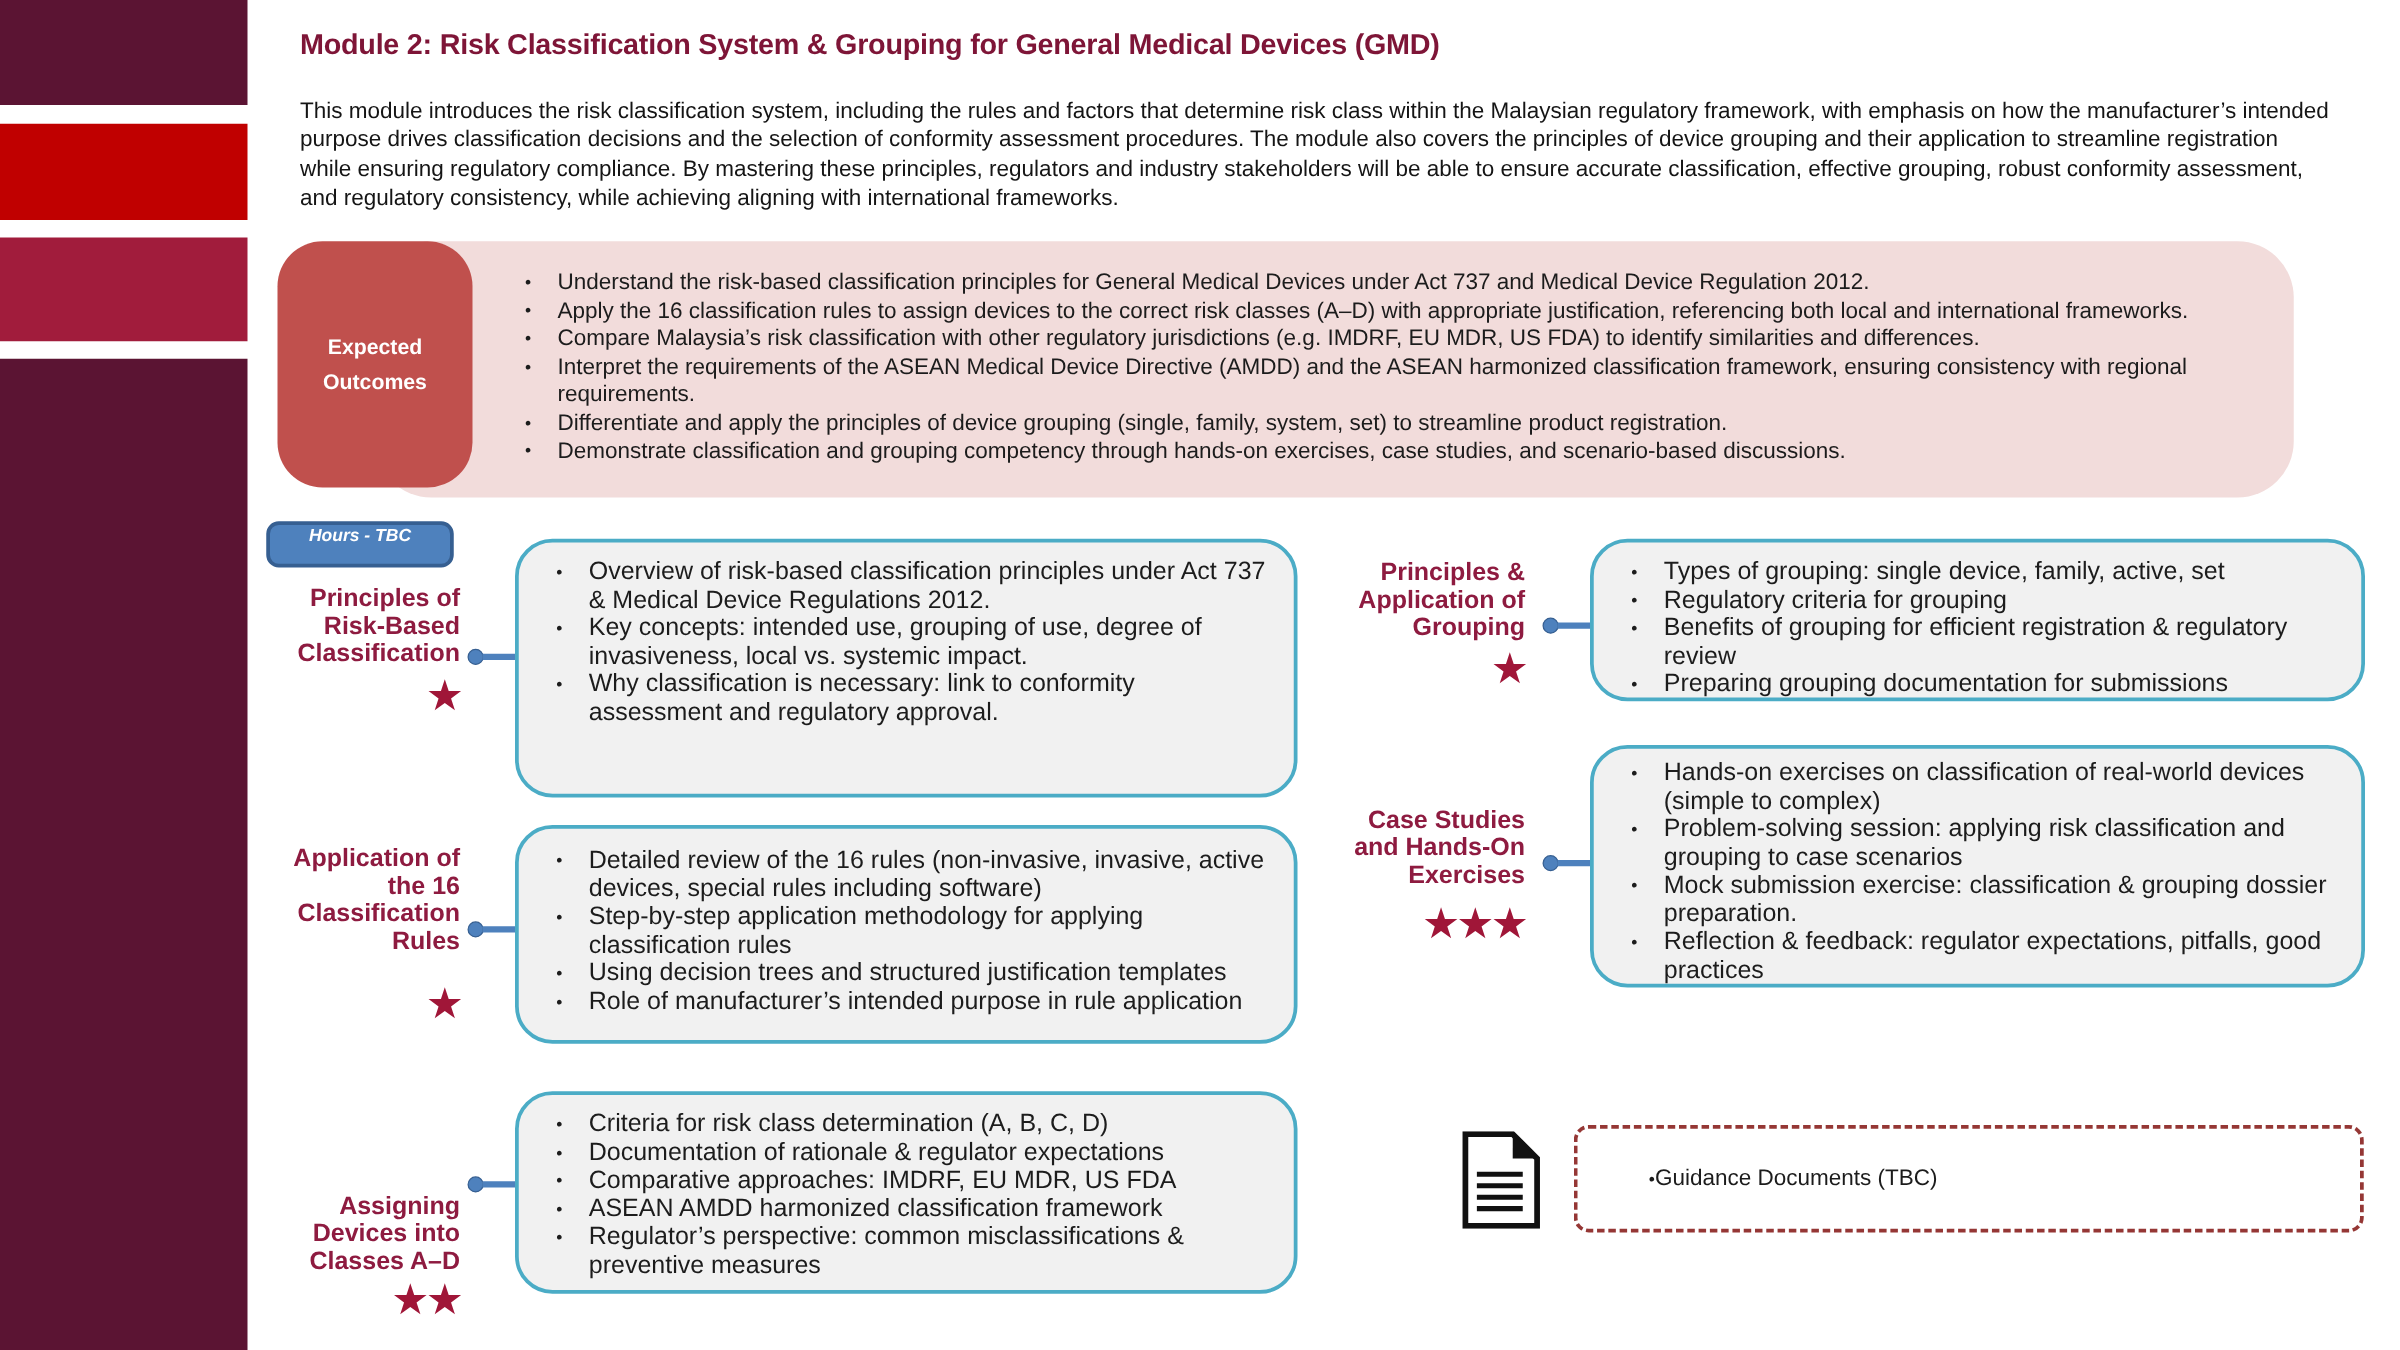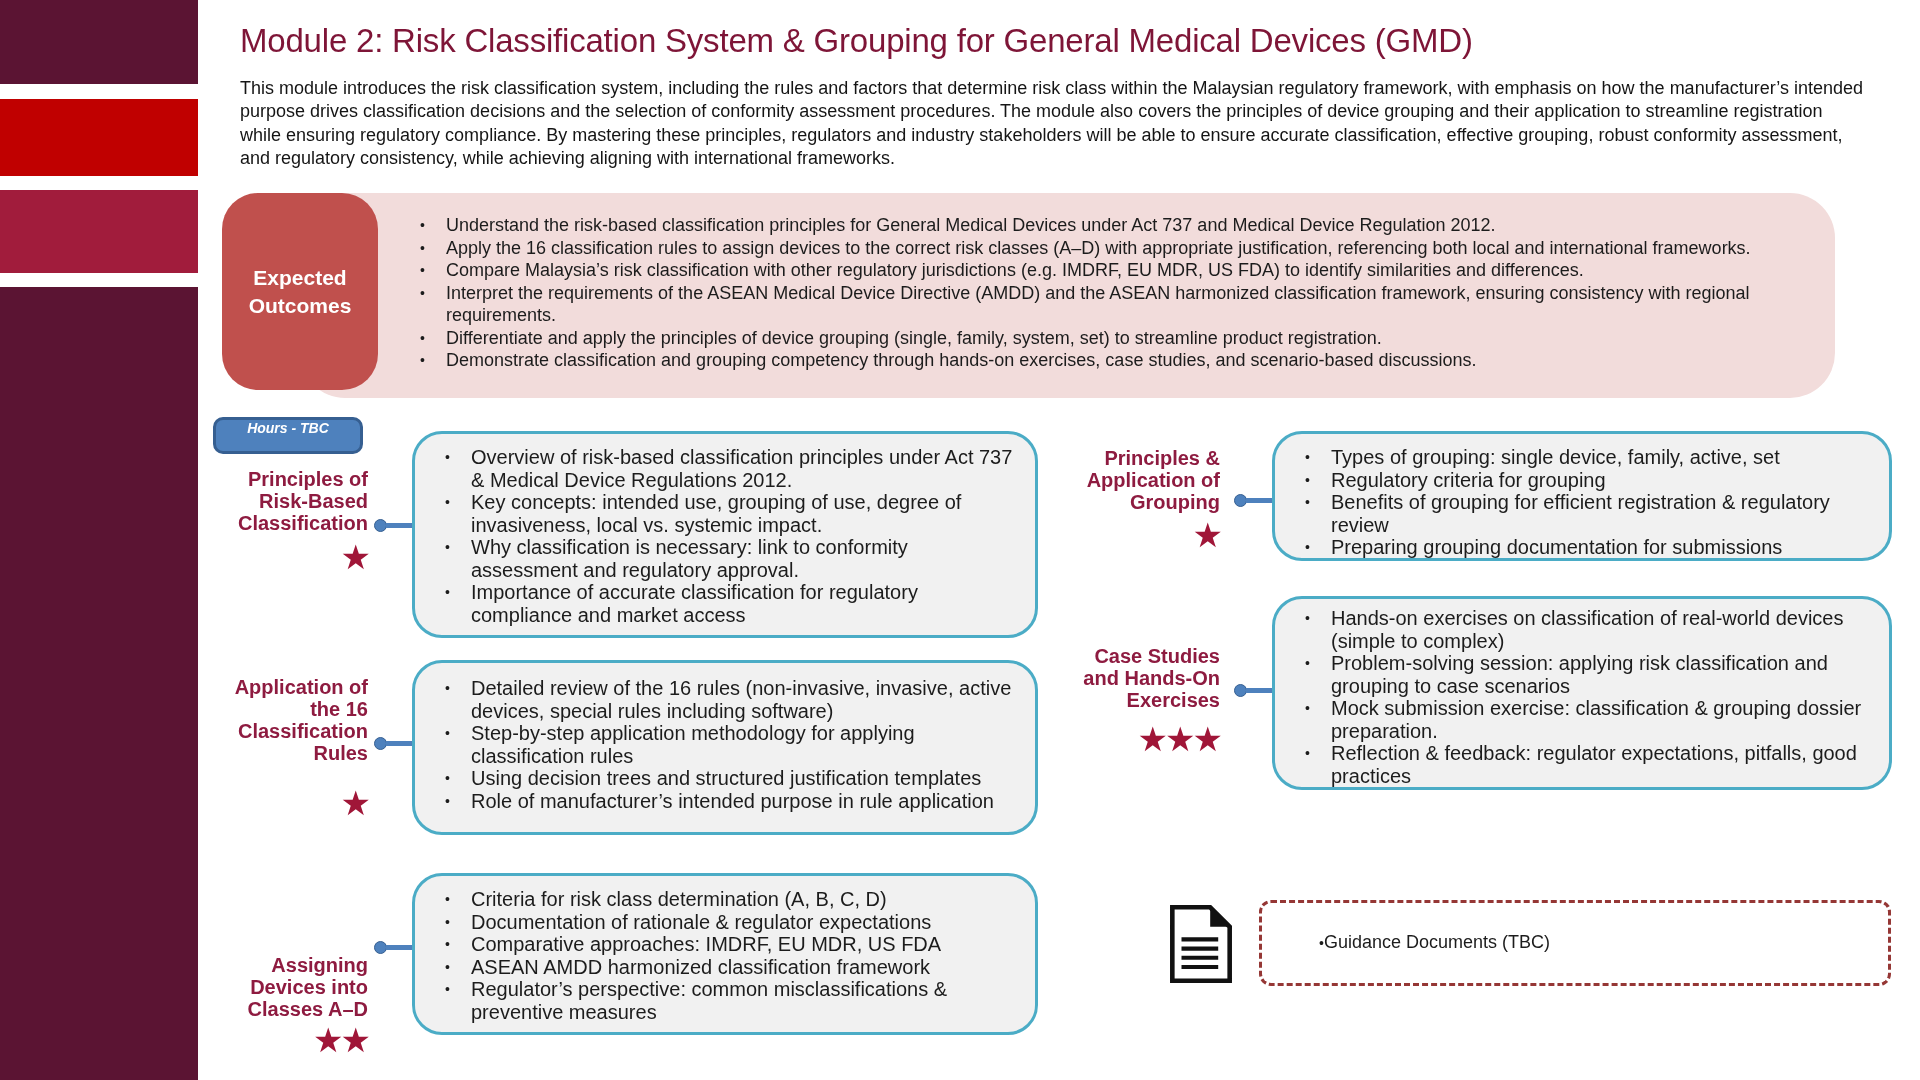--- a/index.html
+++ b/index.html
@@ -9,38 +9,38 @@
   }
   
   .sb{position:absolute;left:0;width:198px;}
   .sb-a{top:0;height:84px;background:#5B1433;}
   .sb-b{top:99px;height:77px;background:#C00000;}
   .sb-c{top:190px;height:83px;background:#A11C3C;}
   .sb-d{top:287px;height:793px;background:#5B1433;}
   
   .title{
     position:absolute;left:240px;top:22px;width:1640px;
-    font-size:33px;font-weight:400;color:#7E1537;letter-spacing:-0.2px;
+    font-size:23px;font-weight:700;color:#7E1537;letter-spacing:-0.2px;
   }
   .intro{
     position:absolute;left:240px;top:77px;width:1624px;
     font-size:18px;line-height:23.4px;color:#151515;
   }
   
   .eo-panel{
     position:absolute;left:300px;top:193px;width:1535px;height:205px;
     background:#F2DCDB;border-radius:45px;
   }
   .eo-list{list-style:none;margin:0;padding:21px 14px 0 120px;}
   .eo-list li{display:flex;font-size:18px;line-height:22.5px;color:#1c1c1c;}
   .eo-list li::before{content:"•";flex:none;width:26px;font-size:14px;line-height:22.5px;}
   .eo-tab{
     position:absolute;left:222px;top:193px;width:156px;height:197px;
     background:#C0504D;border-radius:36px;display:flex;align-items:center;justify-content:center;
-    text-align:center;color:#ffffff;font-size:21px;font-weight:700;line-height:28px;
+    text-align:center;color:#ffffff;font-size:17px;font-weight:700;line-height:28px;
   }
   
   .hours{
     position:absolute;left:213px;top:417px;width:150px;height:37px;box-sizing:border-box;
     background:#4E81BD;border:3px solid #365F91;border-radius:10px;
     display:flex;align-items:flex-start;justify-content:center;
     color:#ffffff;font-size:14px;font-style:italic;font-weight:700;
   }
   
   .topic-label{position:absolute;text-align:right;}
@@ -129,23 +129,20 @@
     <ul class="blist">
 
     <li>
           <span>Overview of risk-based classification principles under Act 737 &amp; Medical Device Regulations 2012.</span>
         </li>
         <li>
           <span>Key concepts: intended use, grouping of use, degree of invasiveness, local vs. systemic impact.</span>
         </li>
         <li>
           <span>Why classification is necessary: link to conformity assessment and regulatory approval.</span>
-        </li>
-        <li>
-          <span>Importance of accurate classification for regulatory compliance and market access</span>
         </li>
       </ul>
   </div>
 
   <div class="topic-label" style="left:226px;top:676px;width:142px;">
     <div class="tl-text">Application of the 16 Classification Rules</div>
     <div class="tl-stars" style="margin-top:22px;">★</div>
   </div>
   <div class="connector" style="left:374px;top:736px;">
       <span class="dot"></span>

